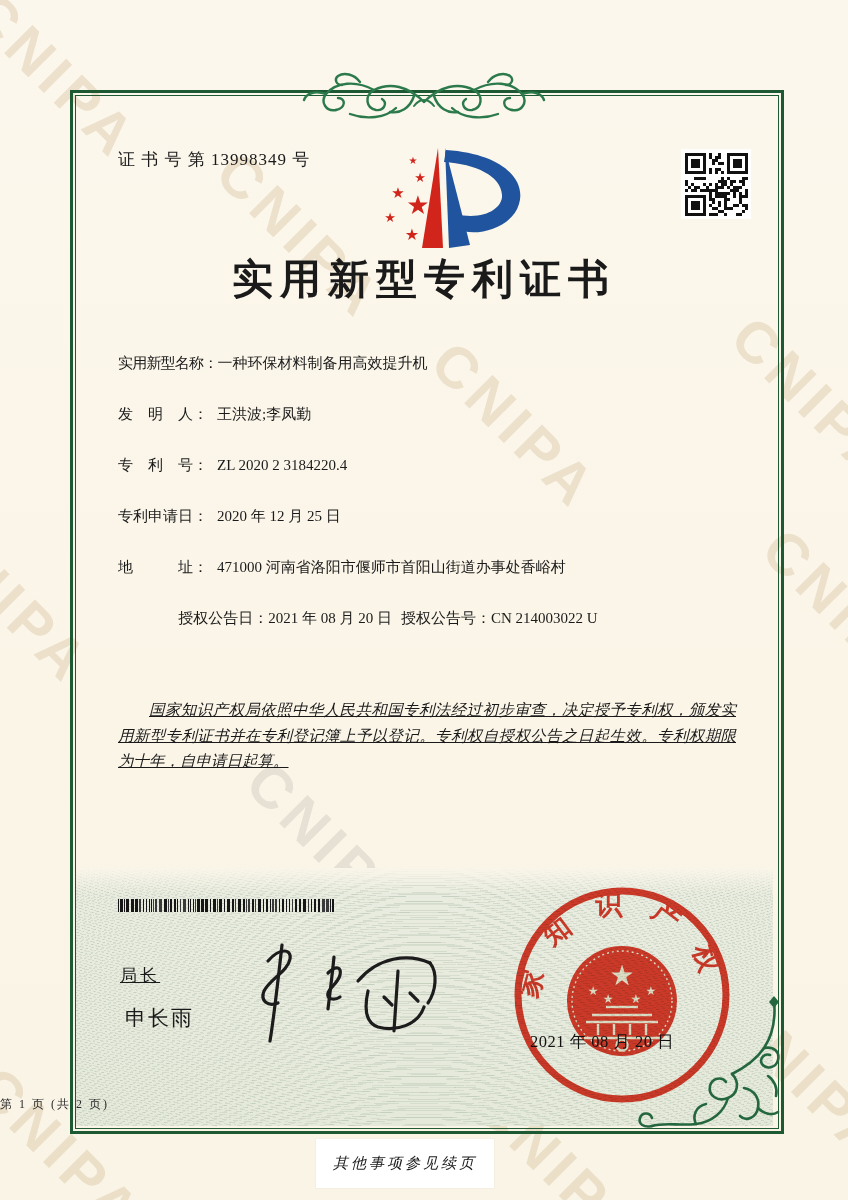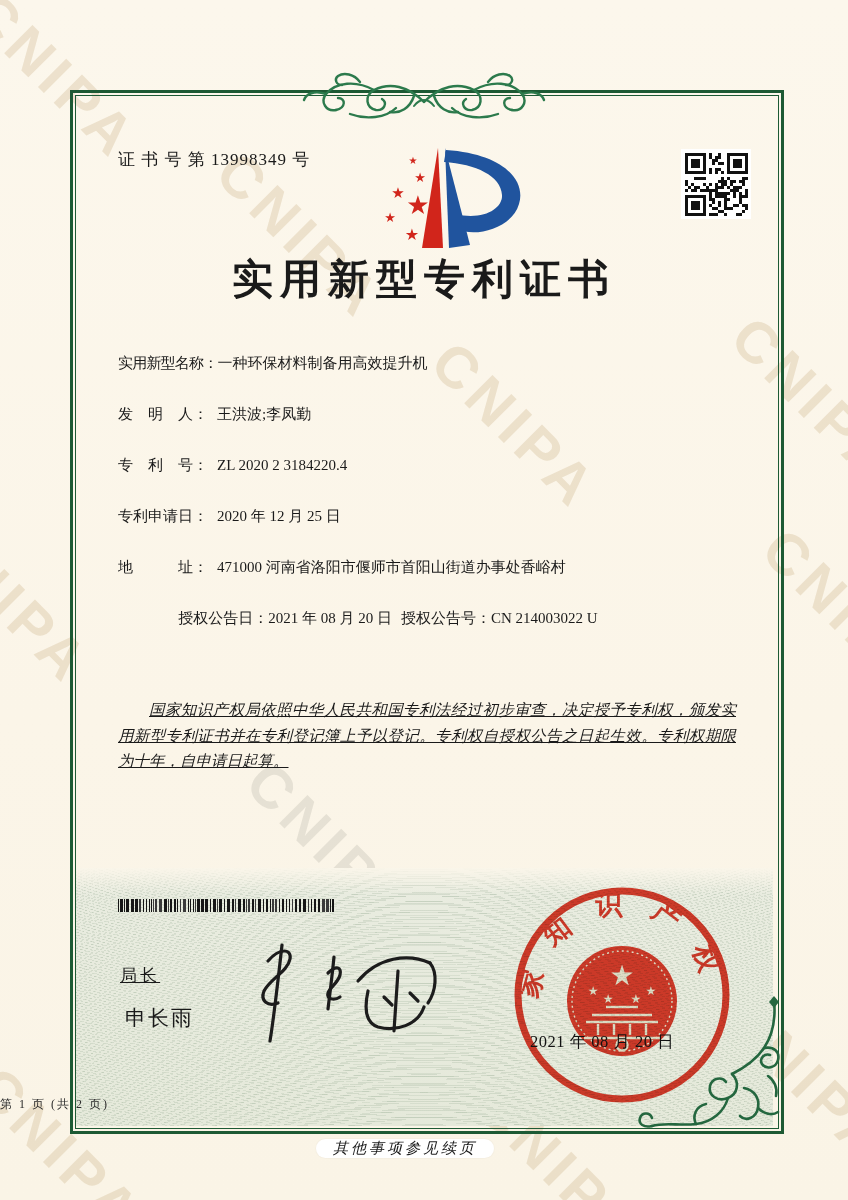--- a/index.html
+++ b/index.html
@@ -27,21 +27,21 @@
   .pair1{width:274px;}
   .body{position:absolute;left:118px;top:697px;width:618px;z-index:5;font-size:15.5px;line-height:25.5px;text-align:justify;font-style:italic;text-decoration:underline;}
   .body p{margin:0;text-indent:2em;}
   .barcode{position:absolute;left:118px;top:899px;z-index:5;}
   .sig-title{position:absolute;left:120px;top:964px;font-size:17px;letter-spacing:3px;z-index:5;text-decoration:underline;}
   .sig-name{position:absolute;left:118px;top:1004px;font-size:21px;letter-spacing:2px;z-index:5;margin-left:7px;}
   .signature{position:absolute;left:230px;top:933px;z-index:5;}
   .seal{position:absolute;left:507px;top:880px;z-index:6;mix-blend-mode:multiply;opacity:0.95;}
   .sealdate{position:absolute;left:530px;top:1031px;width:200px;font-size:16.5px;color:#121212;z-index:7;letter-spacing:0.5px;}
   .pagefoot{position:absolute;left:0;top:1096px;width:761px;font-size:12px;color:#2b2b2b;letter-spacing:2px;z-index:5;}
-  .note{position:absolute;left:405px;top:1139px;transform:translateX(-50%);background:#ffffff;padding:0 17px;font-size:15px;font-style:italic;letter-spacing:3px;z-index:8;box-shadow:0 0 0 1px rgba(0,0,0,0.02);border-radius:12px;}
+  .note{position:absolute;left:405px;top:1139px;transform:translateX(-50%);background:#ffffff;padding:15px 17px;font-size:15px;font-style:italic;letter-spacing:3px;z-index:8;box-shadow:0 0 0 1px rgba(0,0,0,0.02);}
   .orn-top{position:absolute;left:302px;top:56px;z-index:4;}
   .orn-corner{position:absolute;left:636px;top:992px;z-index:4;}
 </style>
 </head>
 <body>
 
 <div class="page">
 
   <span class="wm" style="left:55px;top:75px">CNIPA</span>
   <span class="wm" style="left:300px;top:235px">CNIPA</span>

